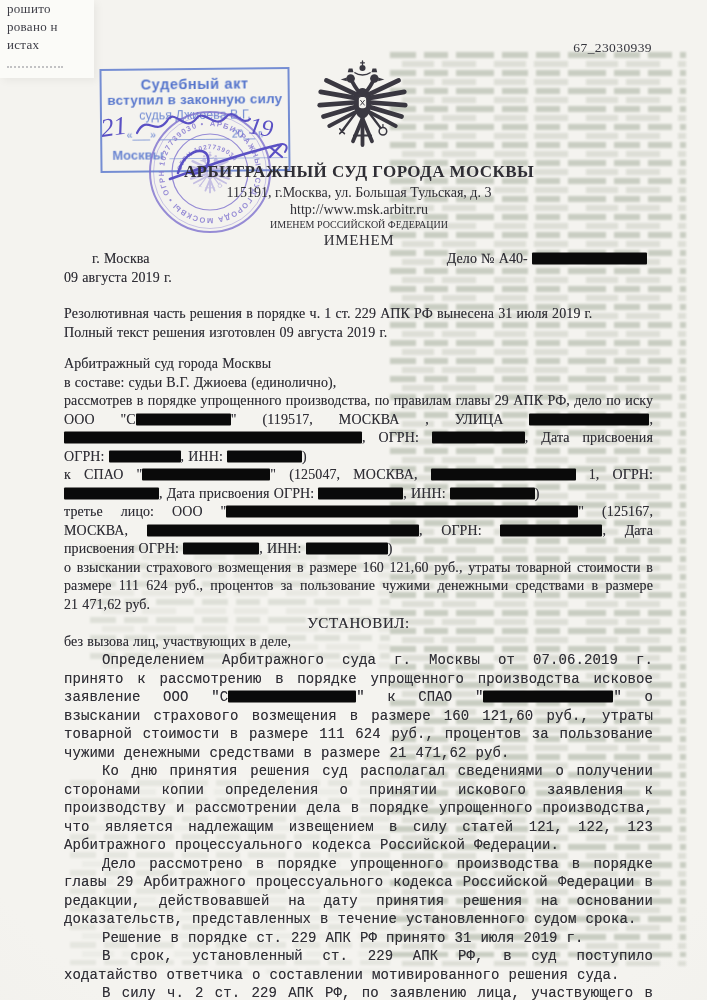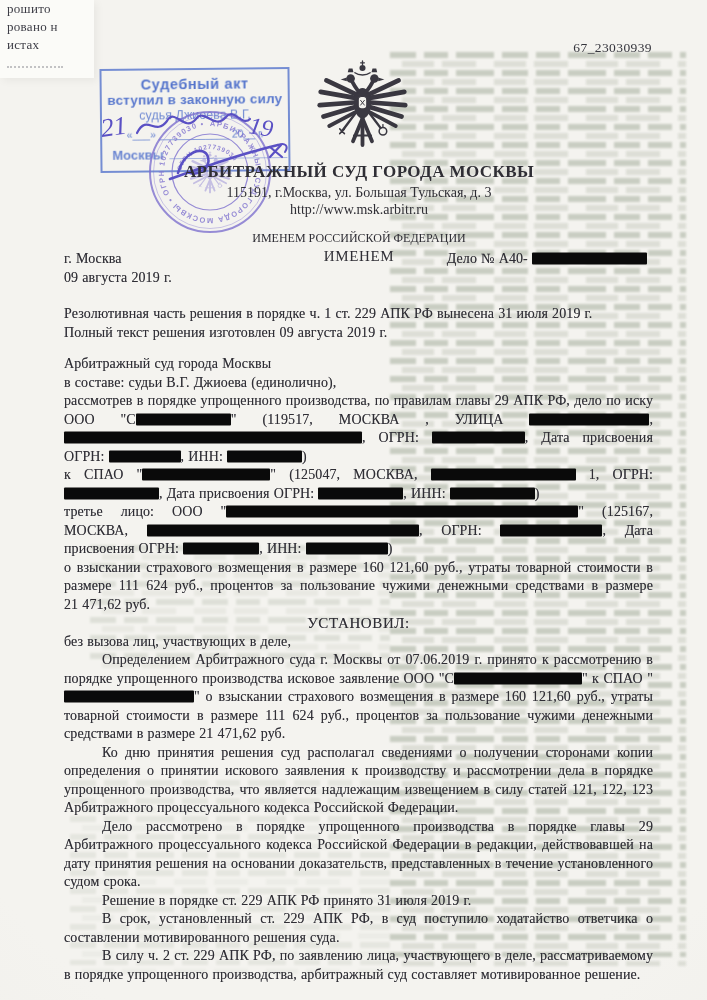--- a/index.html
+++ b/index.html
@@ -52,32 +52,32 @@
   
   .handwriting{position:absolute;left:92px;top:95px;width:330px;height:110px;z-index:5;
     color:#5a50c4;filter:blur(.2px);}
   .handwriting text{fill:currentColor;font-family:"Liberation Serif",serif;font-style:italic;}
   .handwriting path{stroke:currentColor;fill:none;stroke-linecap:round;}
   
   .header{position:absolute;left:64px;top:162px;width:590px;text-align:center;color:#2f2e35;z-index:6;filter:blur(.2px);}
   .header-title{font-size:17px;font-weight:bold;letter-spacing:.4px;}
   .header-address{font-size:14px;margin-top:3px;}
   .header-url{font-size:14px;margin-top:1px;}
-  .header-inname{font-size:12px;margin-top:13px;}
+  .header-inname{font-size:10px;margin-top:1px;}
   .header-doctype{font-size:15px;margin-top:2px;letter-spacing:.6px;}
   
   .content{position:absolute;left:64px;top:250px;width:589px;color:#2f2e35;z-index:6;
     font-size:14px;line-height:18.5px;letter-spacing:.1px;word-spacing:.5px;filter:blur(.2px);
     text-shadow:0 0 .4px rgba(45,45,55,.45);}
-  .meta-row{display:flex;justify-content:space-between;align-items:baseline;}
+  .meta-row{display:flex;justify-content:space-between;align-items:baseline;margin-left:28px;}
   .meta-case{padding-right:6px;white-space:nowrap;}
   .redact{display:inline-block;height:12px;background:#0a0a0a;transform:translateY(1.5px);border-radius:1px;}
   .para{text-align:justify;}
   .para.center{text-align:center;font-size:15px;letter-spacing:.6px;}
-  .para.indent{text-indent:38px;}
+  .para.indent{text-indent:38px;font-family:Liberation Mono, monospace;}
 </style>
 </head>
 <body>
 
 <div class="page">
 
   <div class="bleed" style="left:390px;top:52px;width:296px;height:905px;"></div>
   <div class="bleed" style="left:90px;top:545px;width:300px;height:115px;opacity:.5;"></div>
   <div class="bleed" style="left:70px;top:780px;width:320px;height:185px;opacity:.35;"></div>
 

